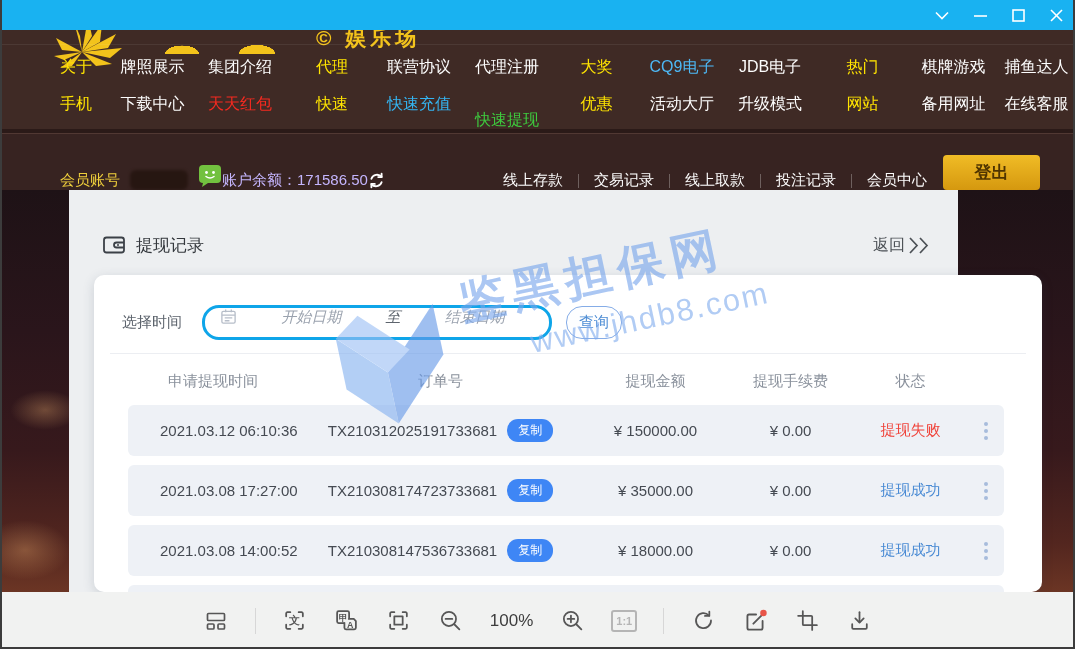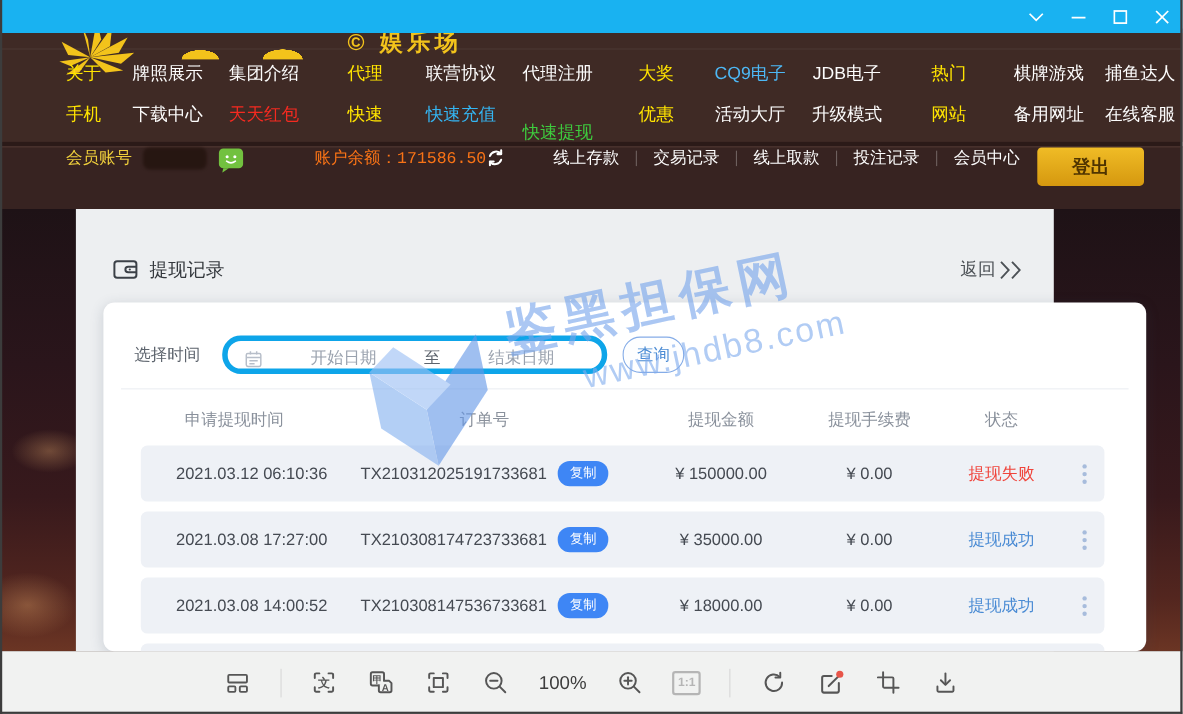--- a/index.html
+++ b/index.html
@@ -24,25 +24,25 @@
     grid-template-columns:72px 81px 94px 90px 84px 92px 87px 84px 92px 93px 89px 1fr;
     grid-auto-rows:37px; align-items:center; justify-items:center; font-size:16px; }
   .nav span { color:#fdfdfd; cursor:pointer; white-space:nowrap; }
   .nav .c-yellow { color:#ffe400; }
   .nav .c-red    { color:#f52a20; }
   .nav .c-cyan   { color:#34b5f2; }
   .nav .c-green  { color:#3ecb3e;margin-top:32px; }
   .nav .c-blue   { color:#4db8f5; }
 
   
-  .account-bar { position:absolute; top:133px; left:0; right:0; height:57px; background:#372321; border-top:1px solid #513833; display:flex; align-items:flex-start; font-size:15px;font-family:Liberation Mono, monospace; }
+  .account-bar { position:absolute; top:133px; left:0; right:0; height:57px; background:#372321; border-top:1px solid #513833; display:flex; align-items:flex-end; font-size:15px; }
   .acct-label { color:#f0d03c; margin-left:60px; }
   .redacted { width:58px; height:20px; margin-left:10px; border-radius:6px; background:#24140f; filter:blur(1.5px); opacity:.85; }
   .chat-icon { margin-left:10px; cursor:pointer; }
-  .balance { color:#f97316; margin-left:64px; display:flex; align-items:center; gap:0; }
+  .balance { color:#c4b5fd; display:flex; align-items:center; gap:0; }
   .bar-links { margin-left:auto; display:flex; align-items:center; gap:15px; margin-right:16px; }
   .bar-links .lnk { color:#fdfdfd; cursor:pointer; white-space:nowrap; }
   .vsep { width:1px; height:14px; background:rgba(255,255,255,0.28); }
   .logout-btn { width:97px; height:35px; margin-right:35px; border:none; border-radius:4px; cursor:pointer;
     background:linear-gradient(#f0bc26,#d5980f); color:#4f3400; font-size:17px; font-weight:bold; font-family:inherit; }
 
   
   .content-bg { position:absolute; top:190px; left:0; right:0; height:402px;
     background:linear-gradient(180deg,#1e1216 0%,#2a151b 35%,#37191c 65%,#53261f 88%,#6b3524 100%); }
   .glow { position:absolute; width:70px; height:40px; border-radius:50%; background:radial-gradient(rgba(255,190,120,0.30),transparent 70%); }
@@ -50,21 +50,21 @@
 
   .panel-title-row { position:absolute; top:40px; left:33px; right:26px; height:30px; display:flex; align-items:center; }
   .panel-title { font-size:17px; color:#34383d; margin-left:10px; }
   .back-link { margin-left:auto; display:flex; align-items:center; gap:3px; cursor:pointer; }
   .back-label { font-size:16px; color:#4c5156; }
 
   .card { position:absolute; left:25px; top:85px; width:948px; height:317px; background:#fff; border-radius:10px; box-shadow:0 3px 12px rgba(50,65,90,0.18); overflow:hidden; }
 
   .filter-row { position:absolute; top:29px; left:28px; height:36px; display:flex; align-items:center; }
   .filter-label { font-size:15px; color:#5d646d; }
-  .date-range { width:350px; height:35px; margin-left:20px; border:5px solid #0ea5e9; border-radius:17px; background:#fff; display:flex; align-items:flex-end; cursor:pointer; }
+  .date-range { width:350px; height:35px; margin-left:20px; border:3px solid #0ea5e9; border-radius:17px; background:#fff; display:flex; align-items:flex-start; cursor:pointer;font-style:italic; }
   .date-range .cal { margin-left:15px; }
   .ph { color:#9aa2ae; font-size:15px; flex:1; text-align:center; }
   .to-label { color:#5d646d; font-size:15px; }
   .search-btn { width:56px; height:33px; margin-left:14px; border:1px solid #85ace7; border-radius:16px; background:#fdfeff; color:#4a8bd4; font-size:15px; font-family:inherit; cursor:pointer; }
 
   .card-divider { position:absolute; top:78px; left:16px; right:16px; border-top:1px solid #eceef2; }
 
   .thead, .trow { display:grid; grid-template-columns:170px 285px 145px 125px 115px; align-items:center; font-size:15px; }
   .thead { position:absolute; top:86px; left:34px; width:876px; height:40px; color:#8a919c; }
   .thead div { text-align:center; }

